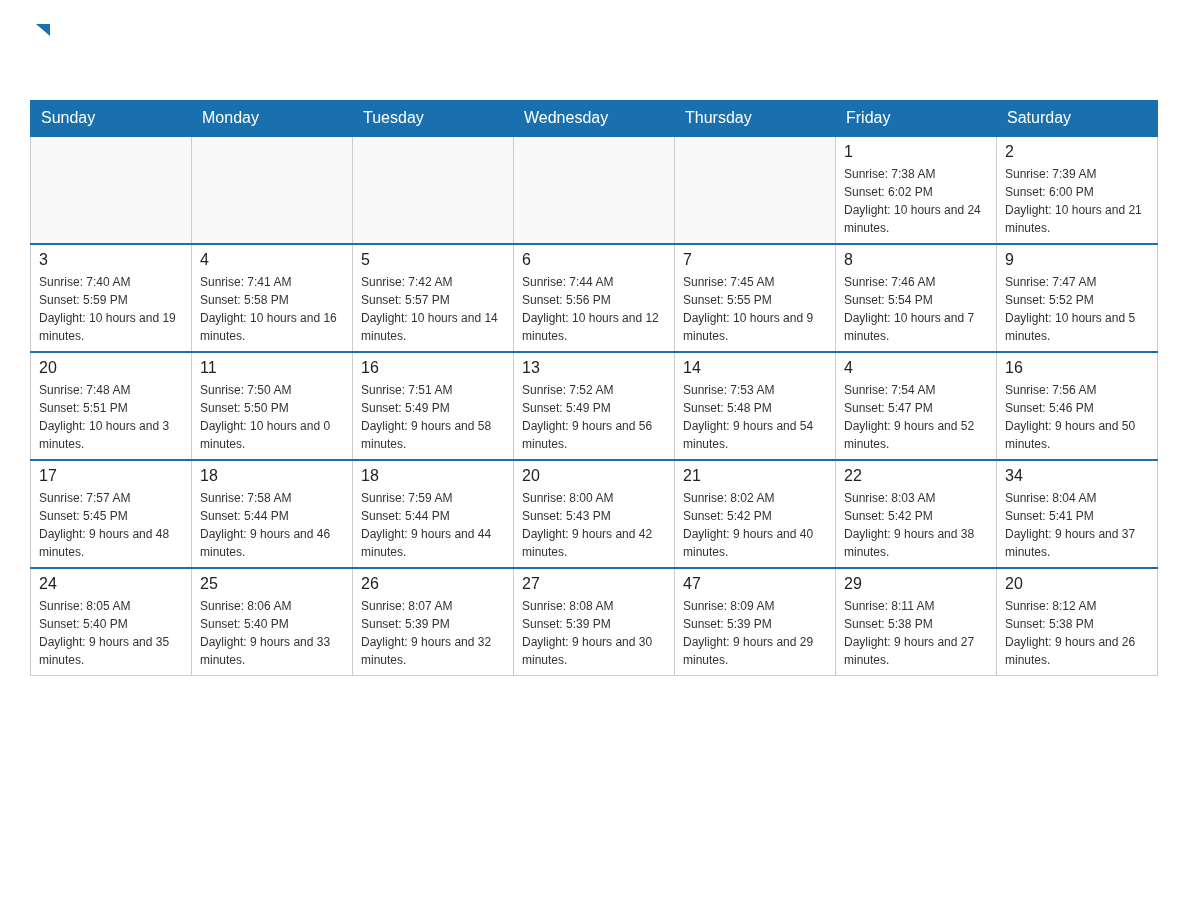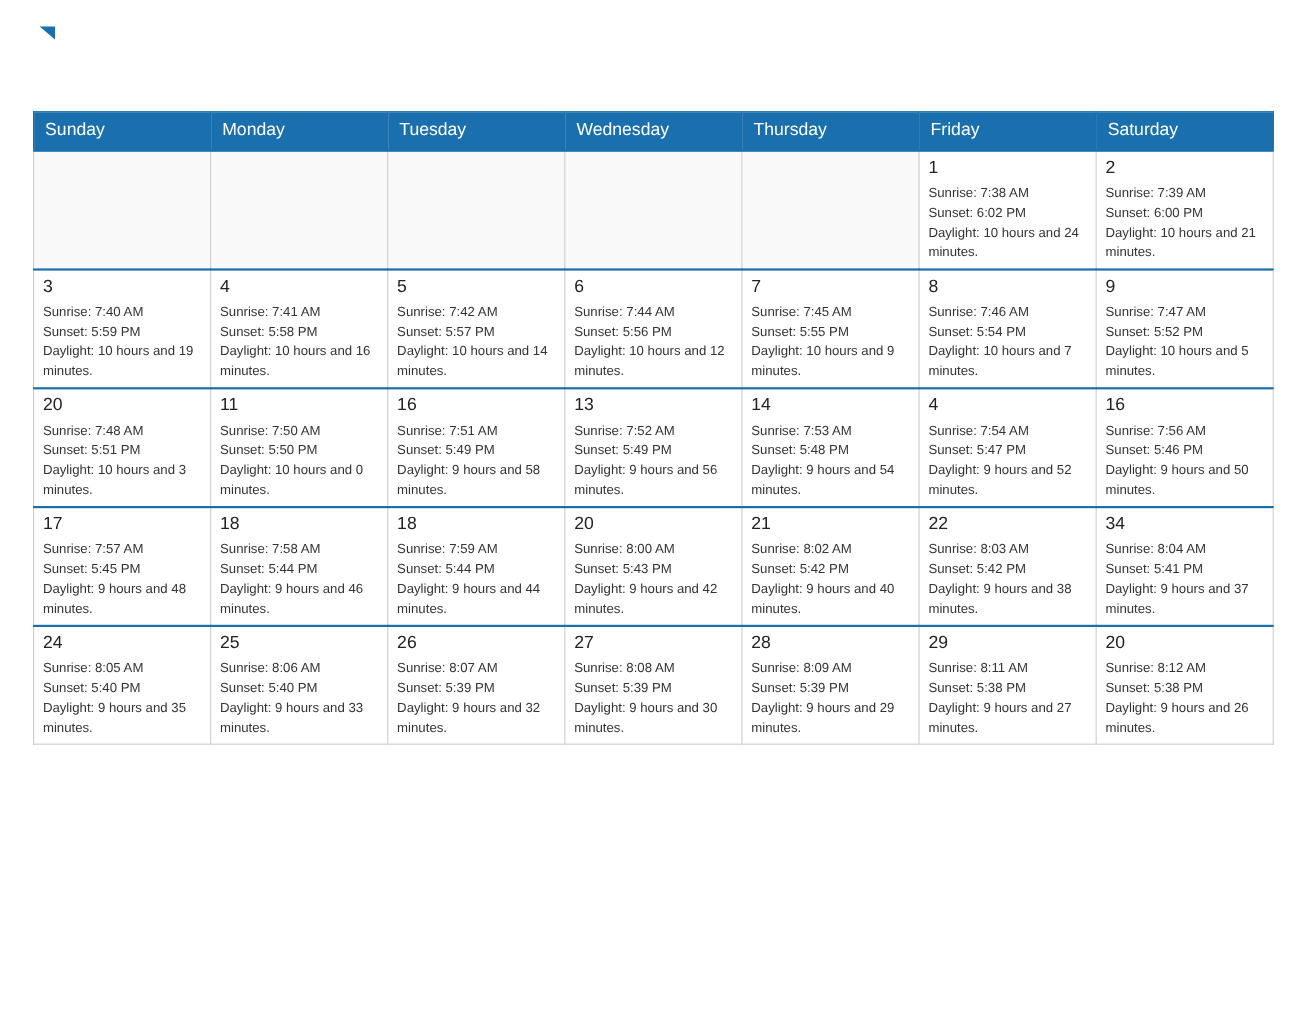--- a/index.html
+++ b/index.html
@@ -244,21 +244,21 @@
         </td>
         <td>
           <div class="day-number">26</div>
           <div class="day-info">Sunrise: 8:07 AM<br>Sunset: 5:39 PM<br>Daylight: 9 hours and 32 minutes.</div>
         </td>
         <td>
           <div class="day-number">27</div>
           <div class="day-info">Sunrise: 8:08 AM<br>Sunset: 5:39 PM<br>Daylight: 9 hours and 30 minutes.</div>
         </td>
         <td>
-          <div class="day-number">28</div>
+          <div class="day-number">47</div>
           <div class="day-info">Sunrise: 8:09 AM<br>Sunset: 5:39 PM<br>Daylight: 9 hours and 29 minutes.</div>
         </td>
         <td>
           <div class="day-number">29</div>
           <div class="day-info">Sunrise: 8:11 AM<br>Sunset: 5:38 PM<br>Daylight: 9 hours and 27 minutes.</div>
         </td>
         <td>
           <div class="day-number">20</div>
           <div class="day-info">Sunrise: 8:12 AM<br>Sunset: 5:38 PM<br>Daylight: 9 hours and 26 minutes.</div>
         </td>

